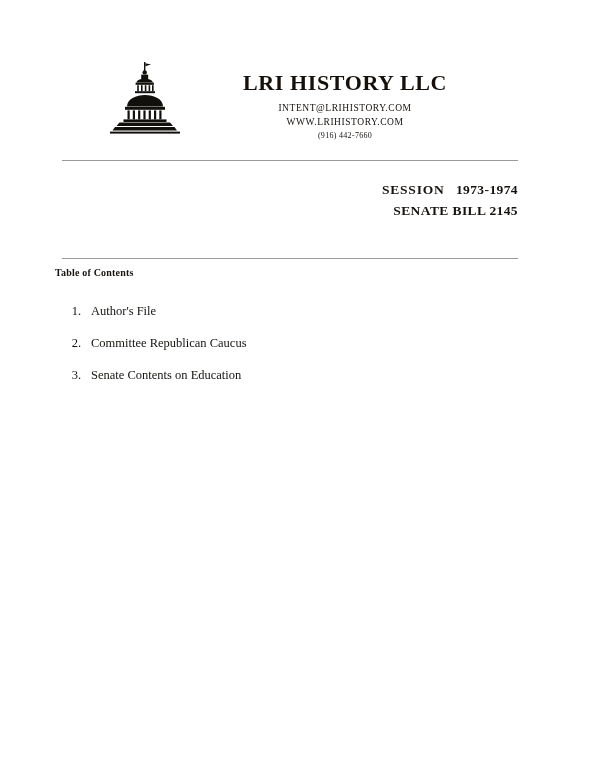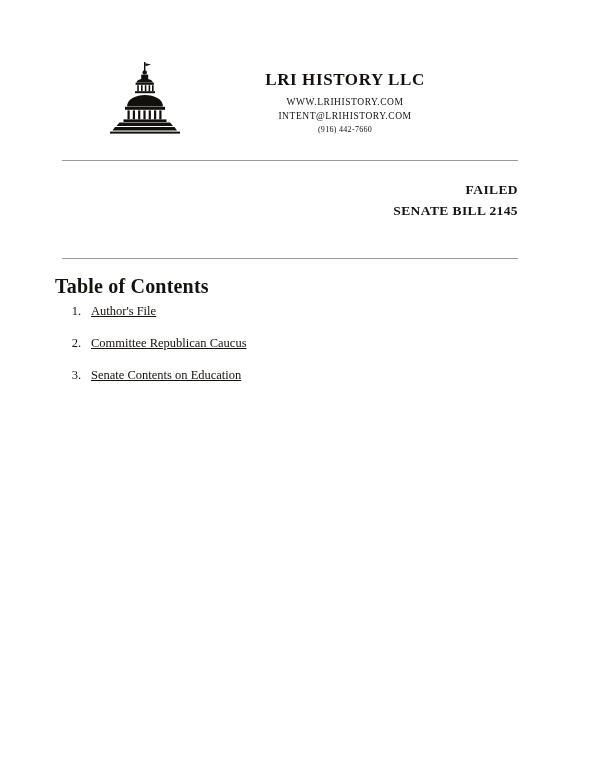--- a/index.html
+++ b/index.html
@@ -44,21 +44,21 @@
   }
 
   .letterhead-text {
     width: 300px;
     text-align: center;
     padding-top: 14px;
   }
 
   .org-name {
     font-family: "Liberation Serif", serif;
-    font-size: 17px;
+    font-size: 22px;
     letter-spacing: 0.6px;
     font-weight: bold;
     color: #15100c;
     margin-bottom: 7px;
   }
 
   .contact-line {
     font-family: "Liberation Serif", serif;
     font-size: 9.5px;
     letter-spacing: 0.55px;
@@ -101,24 +101,24 @@
     font-size: 13.5px;
     line-height: 19px;
     margin-bottom: 2px;
   }
   .session-line .session-label { letter-spacing: 0.8px; }
   .session-line .session-value { letter-spacing: 0.4px; }
 
   
   .toc-title {
     position: absolute;
-    top: 275px;
+    top: 267px;
     left: 55px;
     font-family: "Liberation Serif", serif;
-    font-size: 20px;
+    font-size: 10px;
     font-weight: bold;
     color: #16120e;
     letter-spacing: 0.2px;
   }
 
   .toc-list {
     position: absolute;
     top: 303px;
     left: 55px;
     width: 460px;
@@ -136,21 +136,20 @@
     color: #16120e;
   }
   .toc-num {
     width: 26px;
     text-align: right;
     margin-right: 10px;
     flex: 0 0 26px;
   }
   .toc-label {
     flex: 1 1 auto;
-    text-decoration: underline;
   }
 </style>
 </head>
 <body>
 
 <div class="page">
 
   <div class="letterhead">
 
     <div class="logo-wrap">
@@ -191,32 +190,36 @@
           <path d="M14.5 62.6 L65.0 62.6 L68.0 66.0 L11.5 66.0 Z"></path>
           <path d="M10.0 67.0 L69.5 67.0 L72.0 70.6 L7.5 70.6 Z"></path>
 
           <rect x="5.0" y="71.6" width="70" height="2.0"></rect>
         </g>
       </svg>
     </div>
 
     <div class="letterhead-text">
       <div class="org-name">LRI HISTORY LLC</div>
+      <div class="contact-line">INTENT@LRIHISTORY.COM</div>
       <div class="contact-line">WWW.LRIHISTORY.COM</div>
-      <div class="contact-line">INTENT@LRIHISTORY.COM</div>
       <div class="phone-line">(916) 442-7660</div>
     </div>
 
   </div>
 
   <div class="rule rule-top"></div>
   <div class="rule rule-bottom"></div>
 
   <div class="session-block">
-    <div class="session-line">FAILED</div>
+    <div class="session-line">
+      <span class="session-label">SESSION</span>
+      &nbsp;
+      <span class="session-value">1973-1974</span>
+    </div>
     <div class="session-line">SENATE BILL 2145</div>
   </div>
 
   <div class="toc-title">Table of Contents</div>
 
   <ul class="toc-list">
     <li class="toc-item">
       <span class="toc-num">1.</span>
       <span class="toc-label">Author's File</span>
     </li>

